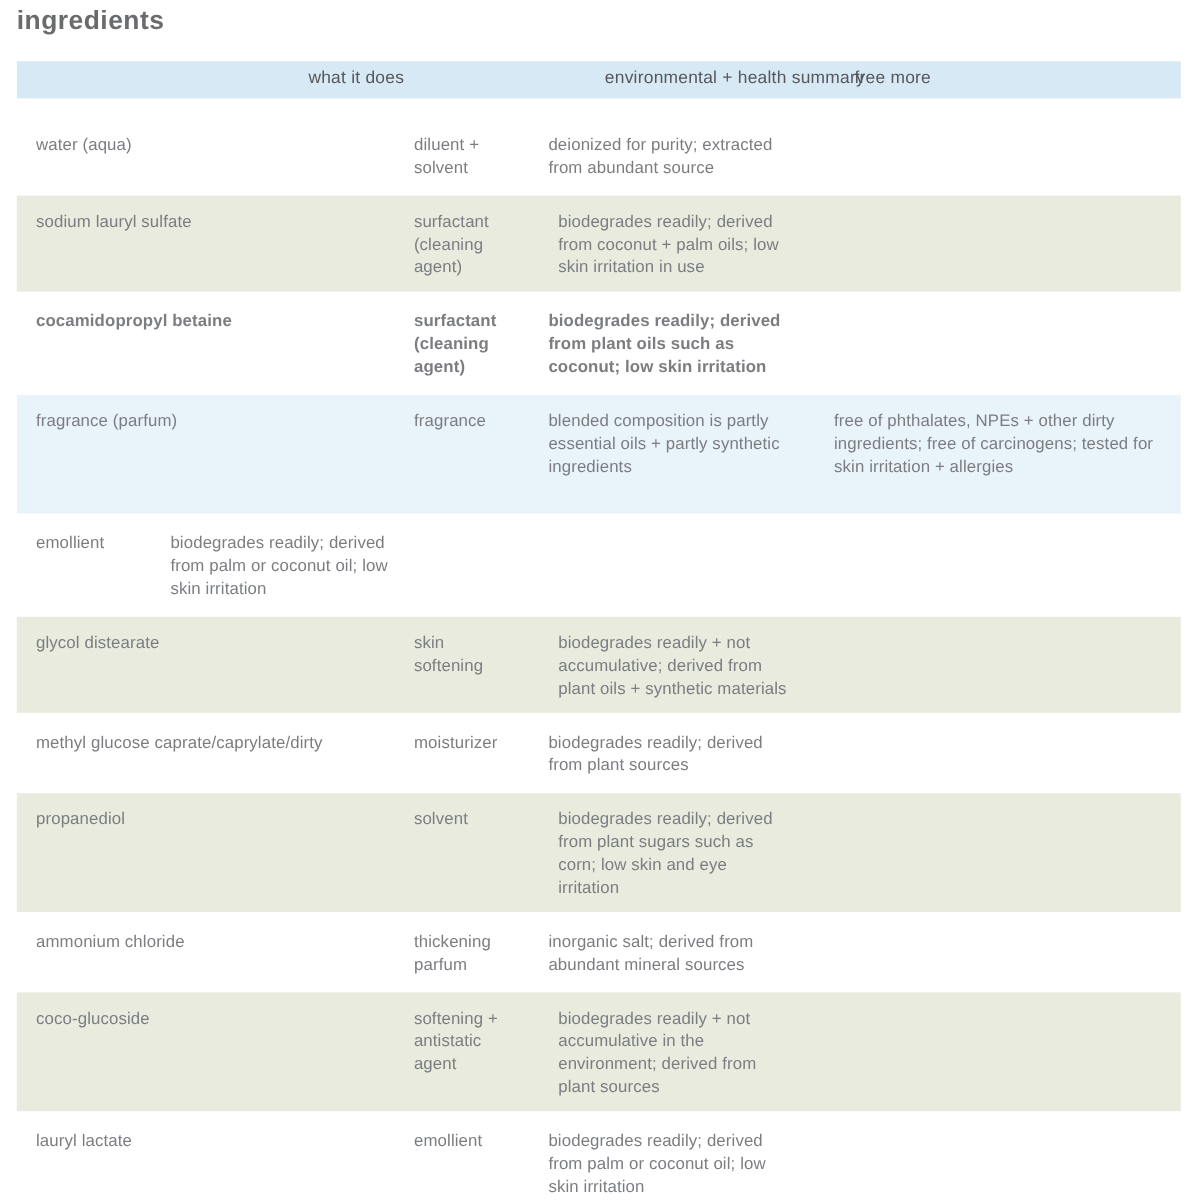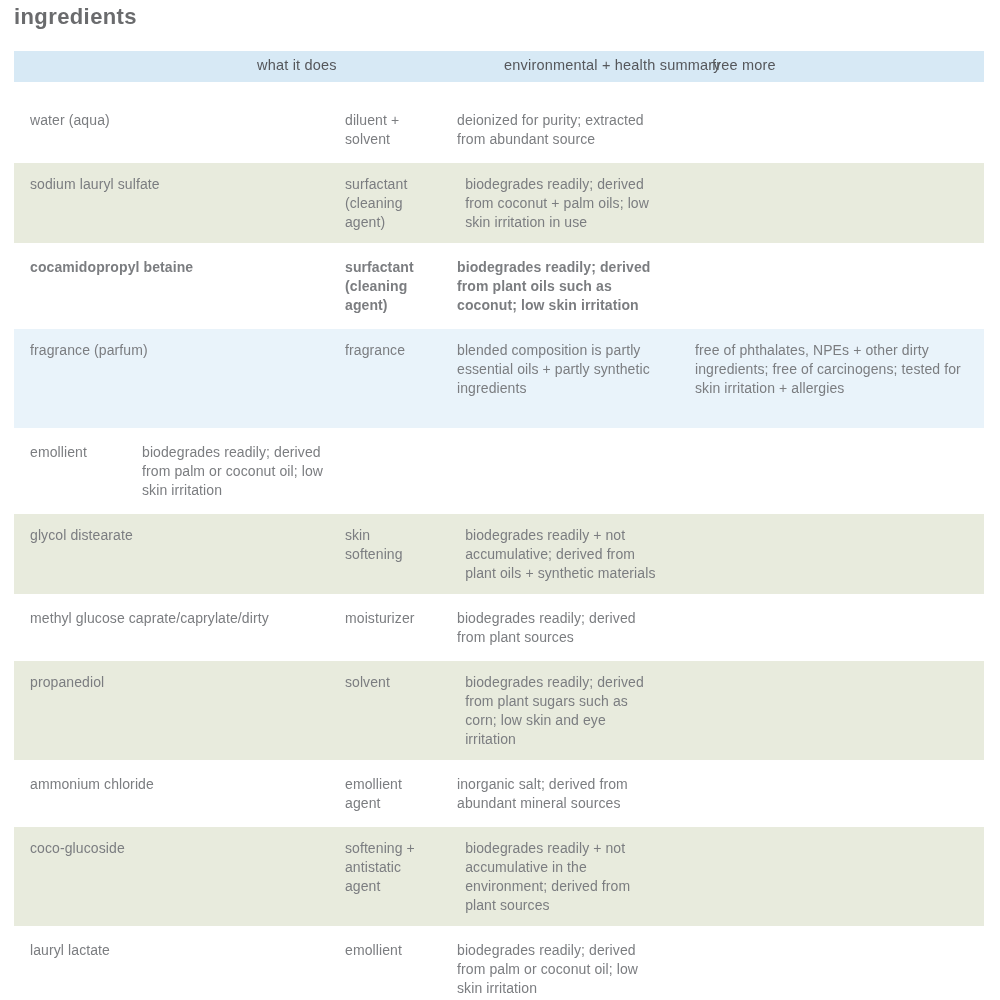--- a/index.html
+++ b/index.html
@@ -138,21 +138,21 @@
 
   <div class="row tone-green">
     <div class="cell c-ingredient">propanediol</div>
     <div class="cell c-function">solvent</div>
     <div class="cell c-summary">biodegrades readily; derived from plant sugars such as corn; low skin and eye irritation</div>
     <div class="cell c-learn"></div>
   </div>
 
   <div class="row tone-white">
     <div class="cell c-ingredient">ammonium chloride</div>
-    <div class="cell c-function">emollient agent</div>
+    <div class="cell c-function">thickening parfum</div>
     <div class="cell c-summary">inorganic salt; derived from abundant mineral sources</div>
     <div class="cell c-learn"></div>
   </div>
 
   <div class="row tone-green">
     <div class="cell c-ingredient">coco-glucoside</div>
     <div class="cell c-function">softening + antistatic agent</div>
     <div class="cell c-summary">biodegrades readily + not accumulative in the environment; derived from plant sources</div>
     <div class="cell c-learn"></div>
   </div>

